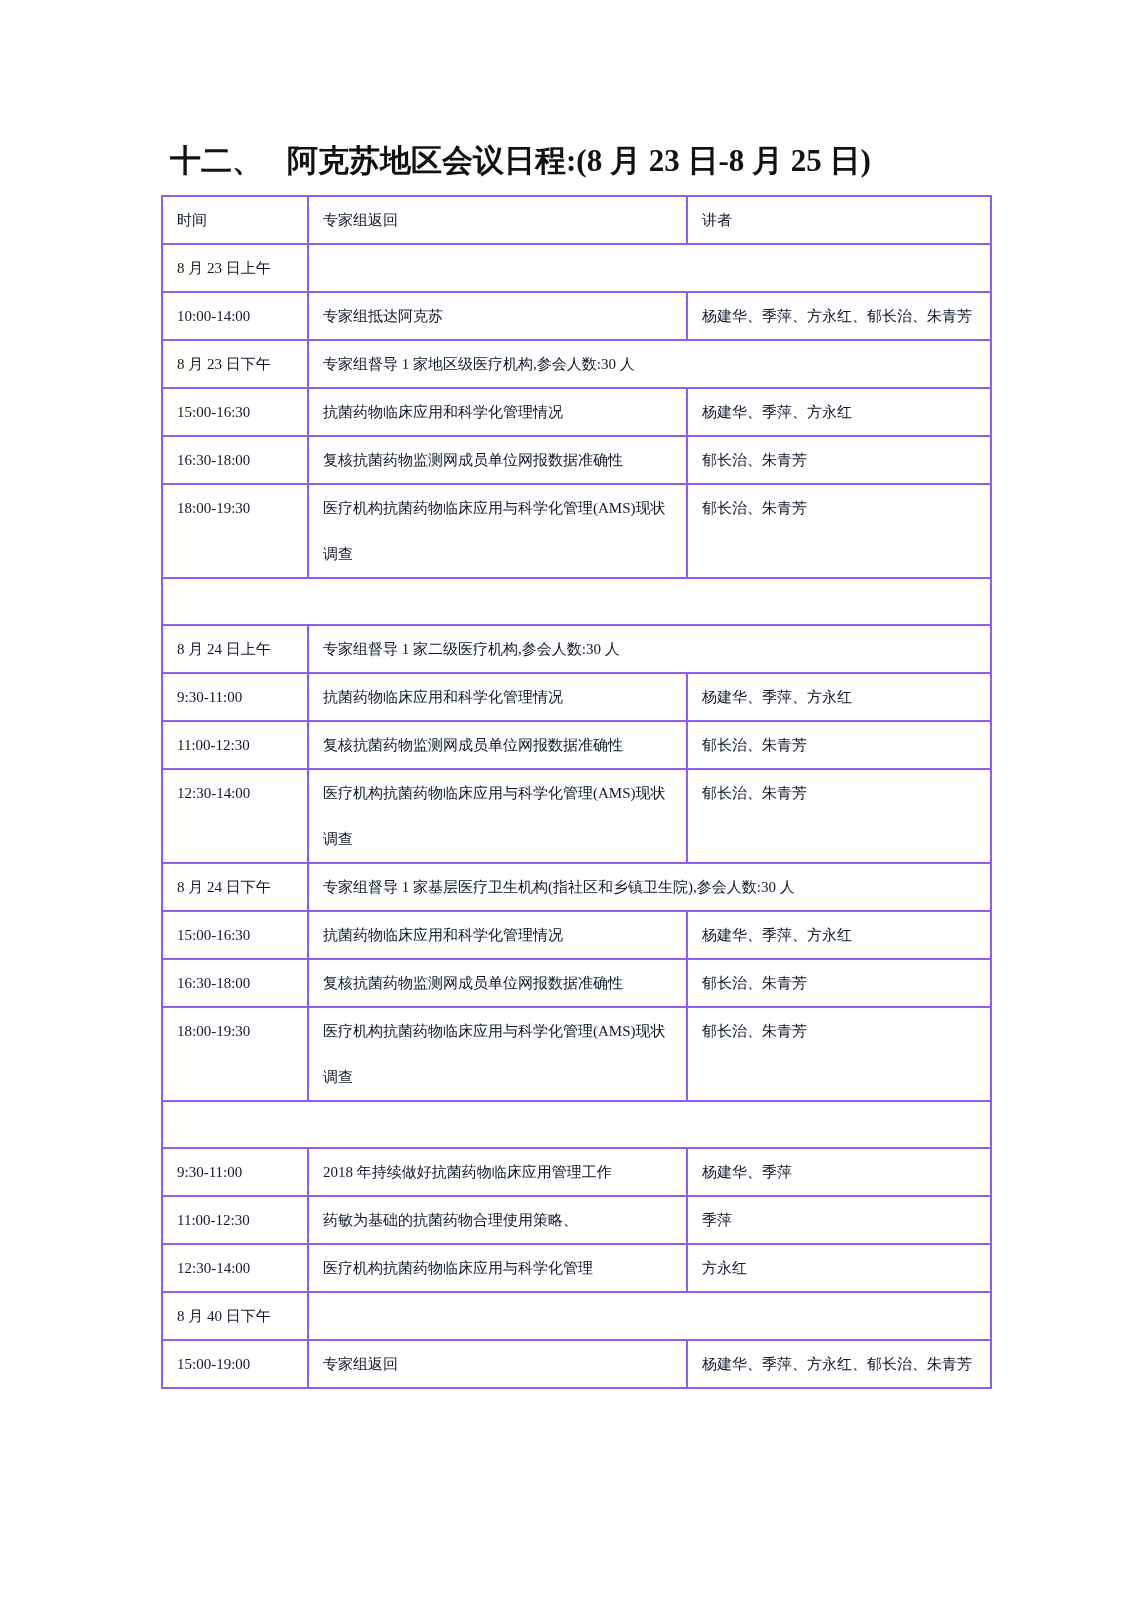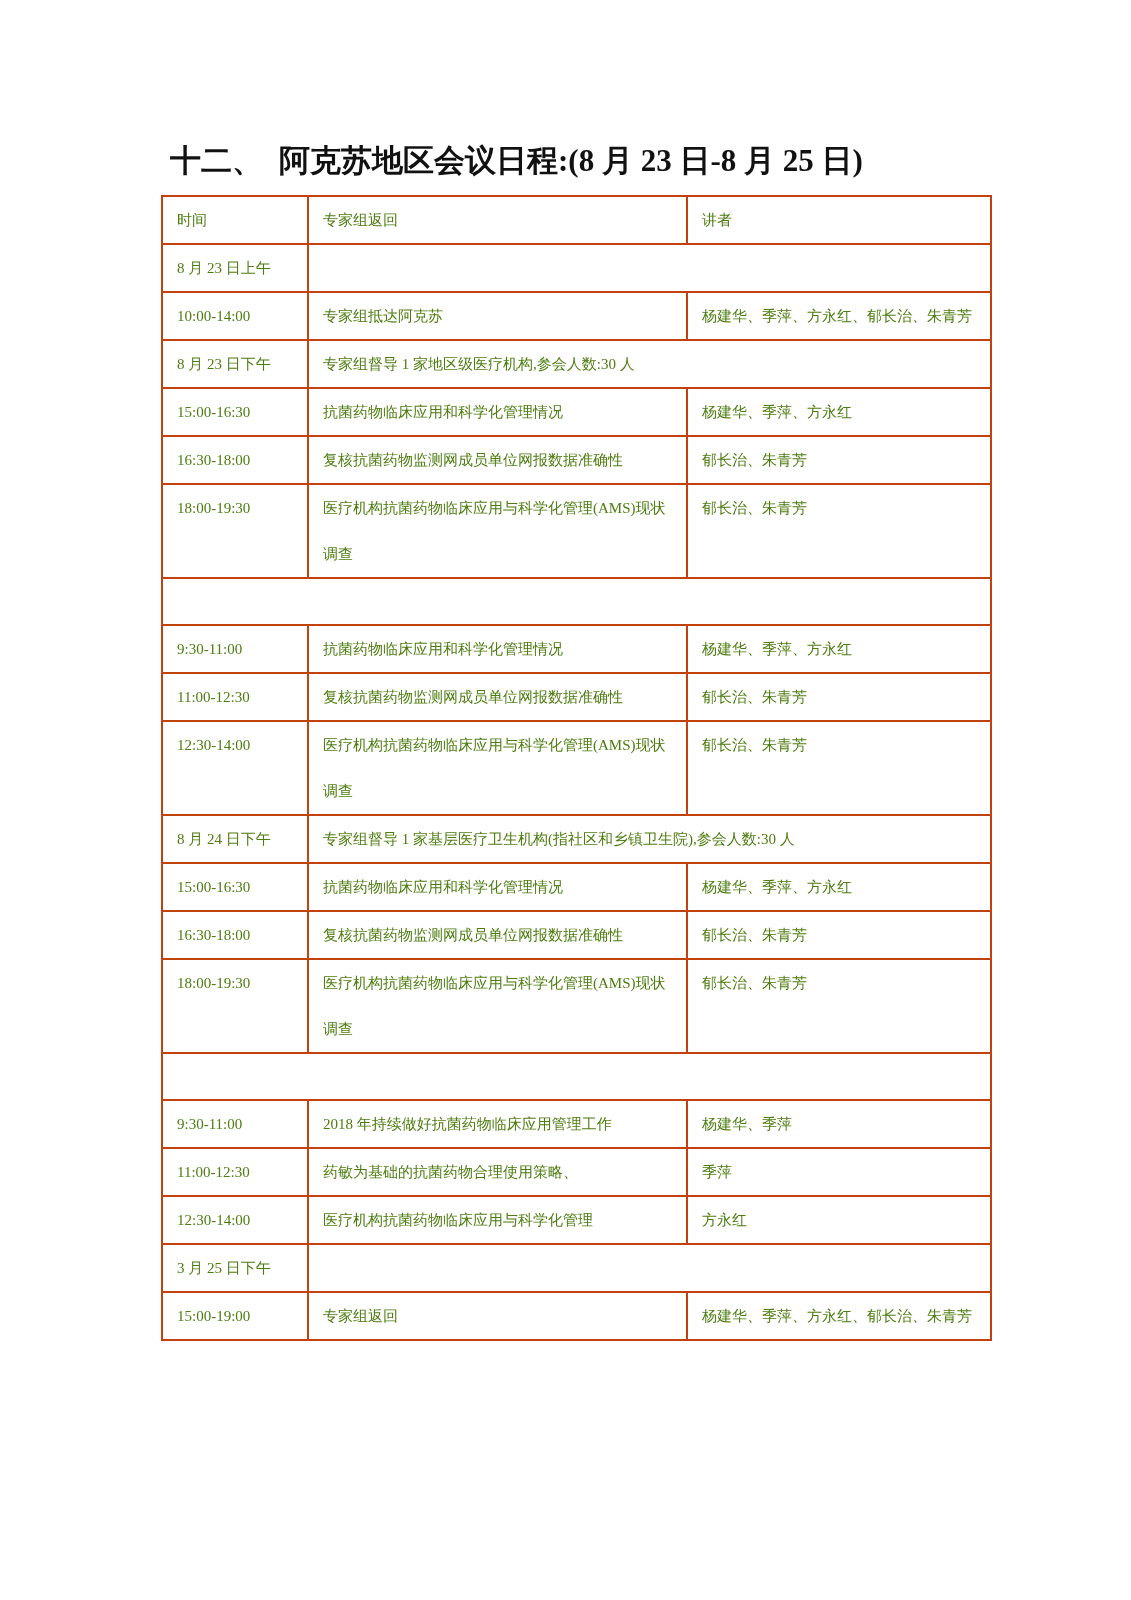--- a/index.html
+++ b/index.html
@@ -21,42 +21,42 @@
     left: 170px;
     top: 140px;
     margin: 0;
     font-size: 31px;
     font-weight: bold;
     color: #111111;
     white-space: nowrap;
     font-family: "Liberation Serif", "DejaVu Serif", serif;
   }
   .doc-title .title-num {
-    margin-right: 16px;
+    margin-right: 24px;
   }
   table.schedule {
     position: absolute;
     left: 161px;
     top: 195px;
     border-collapse: collapse;
     table-layout: fixed;
     width: 829px;
   }
   col.c1 { width: 146px; }
   col.c2 { width: 379px; }
   col.c3 { width: 304px; }
   td {
-    border: 2px solid #c2410c;
+    border: 2px solid #8b5cf6;
     padding: 0 16px 0 14px;
     font-size: 15px;
     line-height: 46px;
     vertical-align: middle;
     white-space: nowrap;
     overflow: hidden;
-    color: #4d7c0f;
+    color: #0f172a;
   }
   tr.r-hdr td  { height: 46px; }
   tr.r-sec td  { height: 46px; }
   tr.r-item td { height: 46px; }
   tr.r-tall td { height: 92px; vertical-align: top; }
   tr.r-sp td   { height: 45px; }
   .cell-line { line-height: 46px; }
 </style>
 </head>
 <body>
@@ -112,20 +112,24 @@
           <div class="cell-line">医疗机构抗菌药物临床应用与科学化管理(AMS)现状</div>
           <div class="cell-line">调查</div>
         </td>
         <td>郁长治、朱青芳</td>
       </tr>
 
       <tr class="r-sp">
         <td colspan="3"></td>
       </tr>
 
+      <tr class="r-sec">
+        <td>8 月 24 日上午</td>
+        <td colspan="2">专家组督导 1 家二级医疗机构,参会人数:30 人</td>
+      </tr>
 
       <tr class="r-item">
         <td>9:30-11:00</td>
         <td>抗菌药物临床应用和科学化管理情况</td>
         <td>杨建华、季萍、方永红</td>
       </tr>
 
       <tr class="r-item">
         <td>11:00-12:30</td>
         <td>复核抗菌药物监测网成员单位网报数据准确性</td>
@@ -184,21 +188,21 @@
         <td>季萍</td>
       </tr>
 
       <tr class="r-item">
         <td>12:30-14:00</td>
         <td>医疗机构抗菌药物临床应用与科学化管理</td>
         <td>方永红</td>
       </tr>
 
       <tr class="r-sec">
-        <td>3 月 25 日下午</td>
+        <td>8 月 40 日下午</td>
         <td colspan="2"></td>
       </tr>
 
       <tr class="r-item">
         <td>15:00-19:00</td>
         <td>专家组返回</td>
         <td>杨建华、季萍、方永红、郁长治、朱青芳</td>
       </tr>
     </tbody>
   </table>

